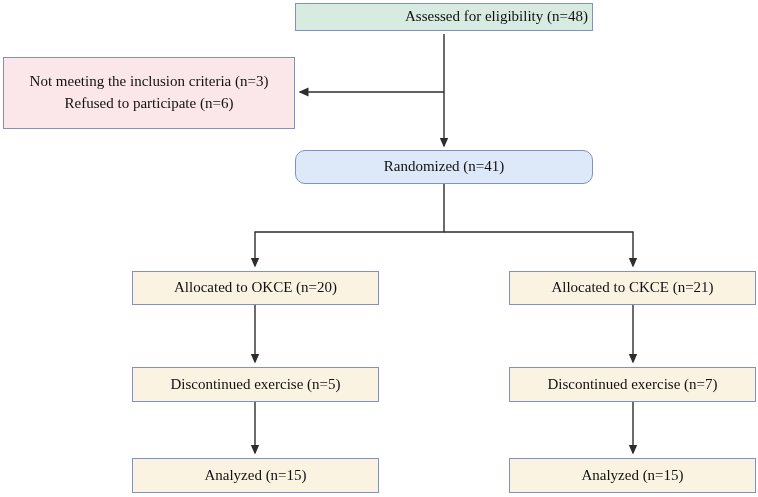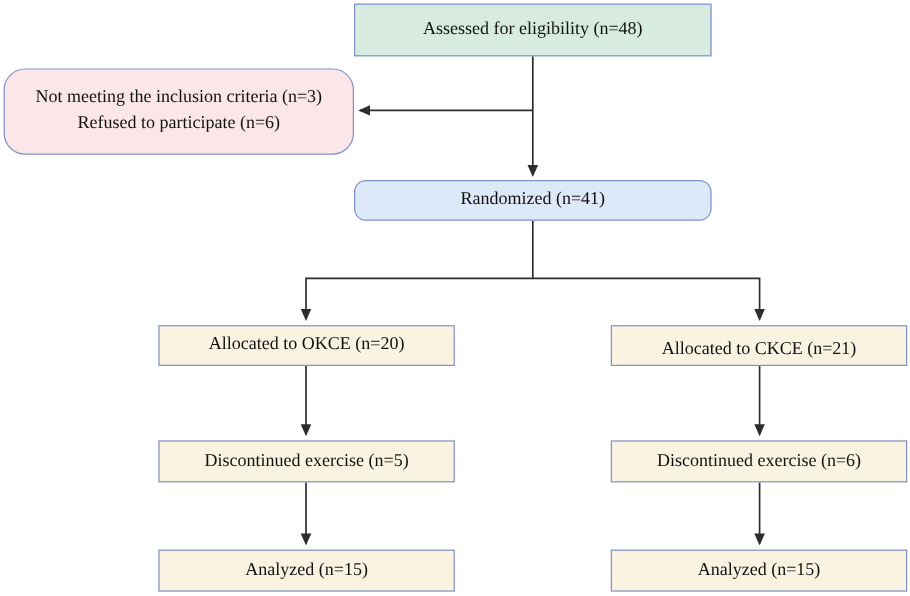--- a/index.html
+++ b/index.html
@@ -24,25 +24,25 @@
     border:1.6px solid var(--border);
     display:flex;
     flex-direction:column;
     align-items:center;
     justify-content:center;
     text-align:center;
     font-size:15px;
     line-height:1.45;
     padding:1px 4px;
   }
-  .box-assessed   {left:295px;top:3px;  width:298px;height:44px;}
-  .box-excluded   {left:3px;  top:57px; width:292px;height:72px;border-radius:18px;}
+  .box-assessed   {left:295px;top:3px;  width:298px;height:28px;align-items:flex-end;}
+  .box-excluded   {left:3px;  top:57px; width:292px;height:72px;}
   .box-randomized {left:295px;top:150px;width:298px;height:34px;}
   .box-alloc-l    {left:132px;top:271px;width:247px;height:34px;}
-  .box-alloc-r    {left:509px;top:271px;width:247px;height:34px;justify-content:flex-end;}
+  .box-alloc-r    {left:509px;top:271px;width:247px;height:34px;}
   .box-disc-l     {left:132px;top:367px;width:247px;height:35px;}
   .box-disc-r     {left:509px;top:367px;width:247px;height:35px;}
   .box-anal-l     {left:132px;top:458px;width:247px;height:35px;}
   .box-anal-r     {left:509px;top:458px;width:247px;height:35px;}
 </style>
 </head>
 <body>
 
 <div class="canvas">
 
@@ -88,21 +88,21 @@
 
   <div class="box box-alloc-r" style="background: rgb(250, 243, 225);">
     <span>Allocated to CKCE (n=21)</span>
   </div>
 
   <div class="box box-disc-l" style="background: rgb(250, 243, 225);">
     <span>Discontinued exercise (n=5)</span>
   </div>
 
   <div class="box box-disc-r" style="background: rgb(250, 243, 225);">
-    <span>Discontinued exercise (n=6)</span>
+    <span>Discontinued exercise (n=7)</span>
   </div>
 
   <div class="box box-anal-l" style="background: rgb(250, 243, 225);">
     <span>Analyzed (n=15)</span>
   </div>
 
   <div class="box box-anal-r" style="background: rgb(250, 243, 225);">
     <span>Analyzed (n=15)</span>
   </div>
 

